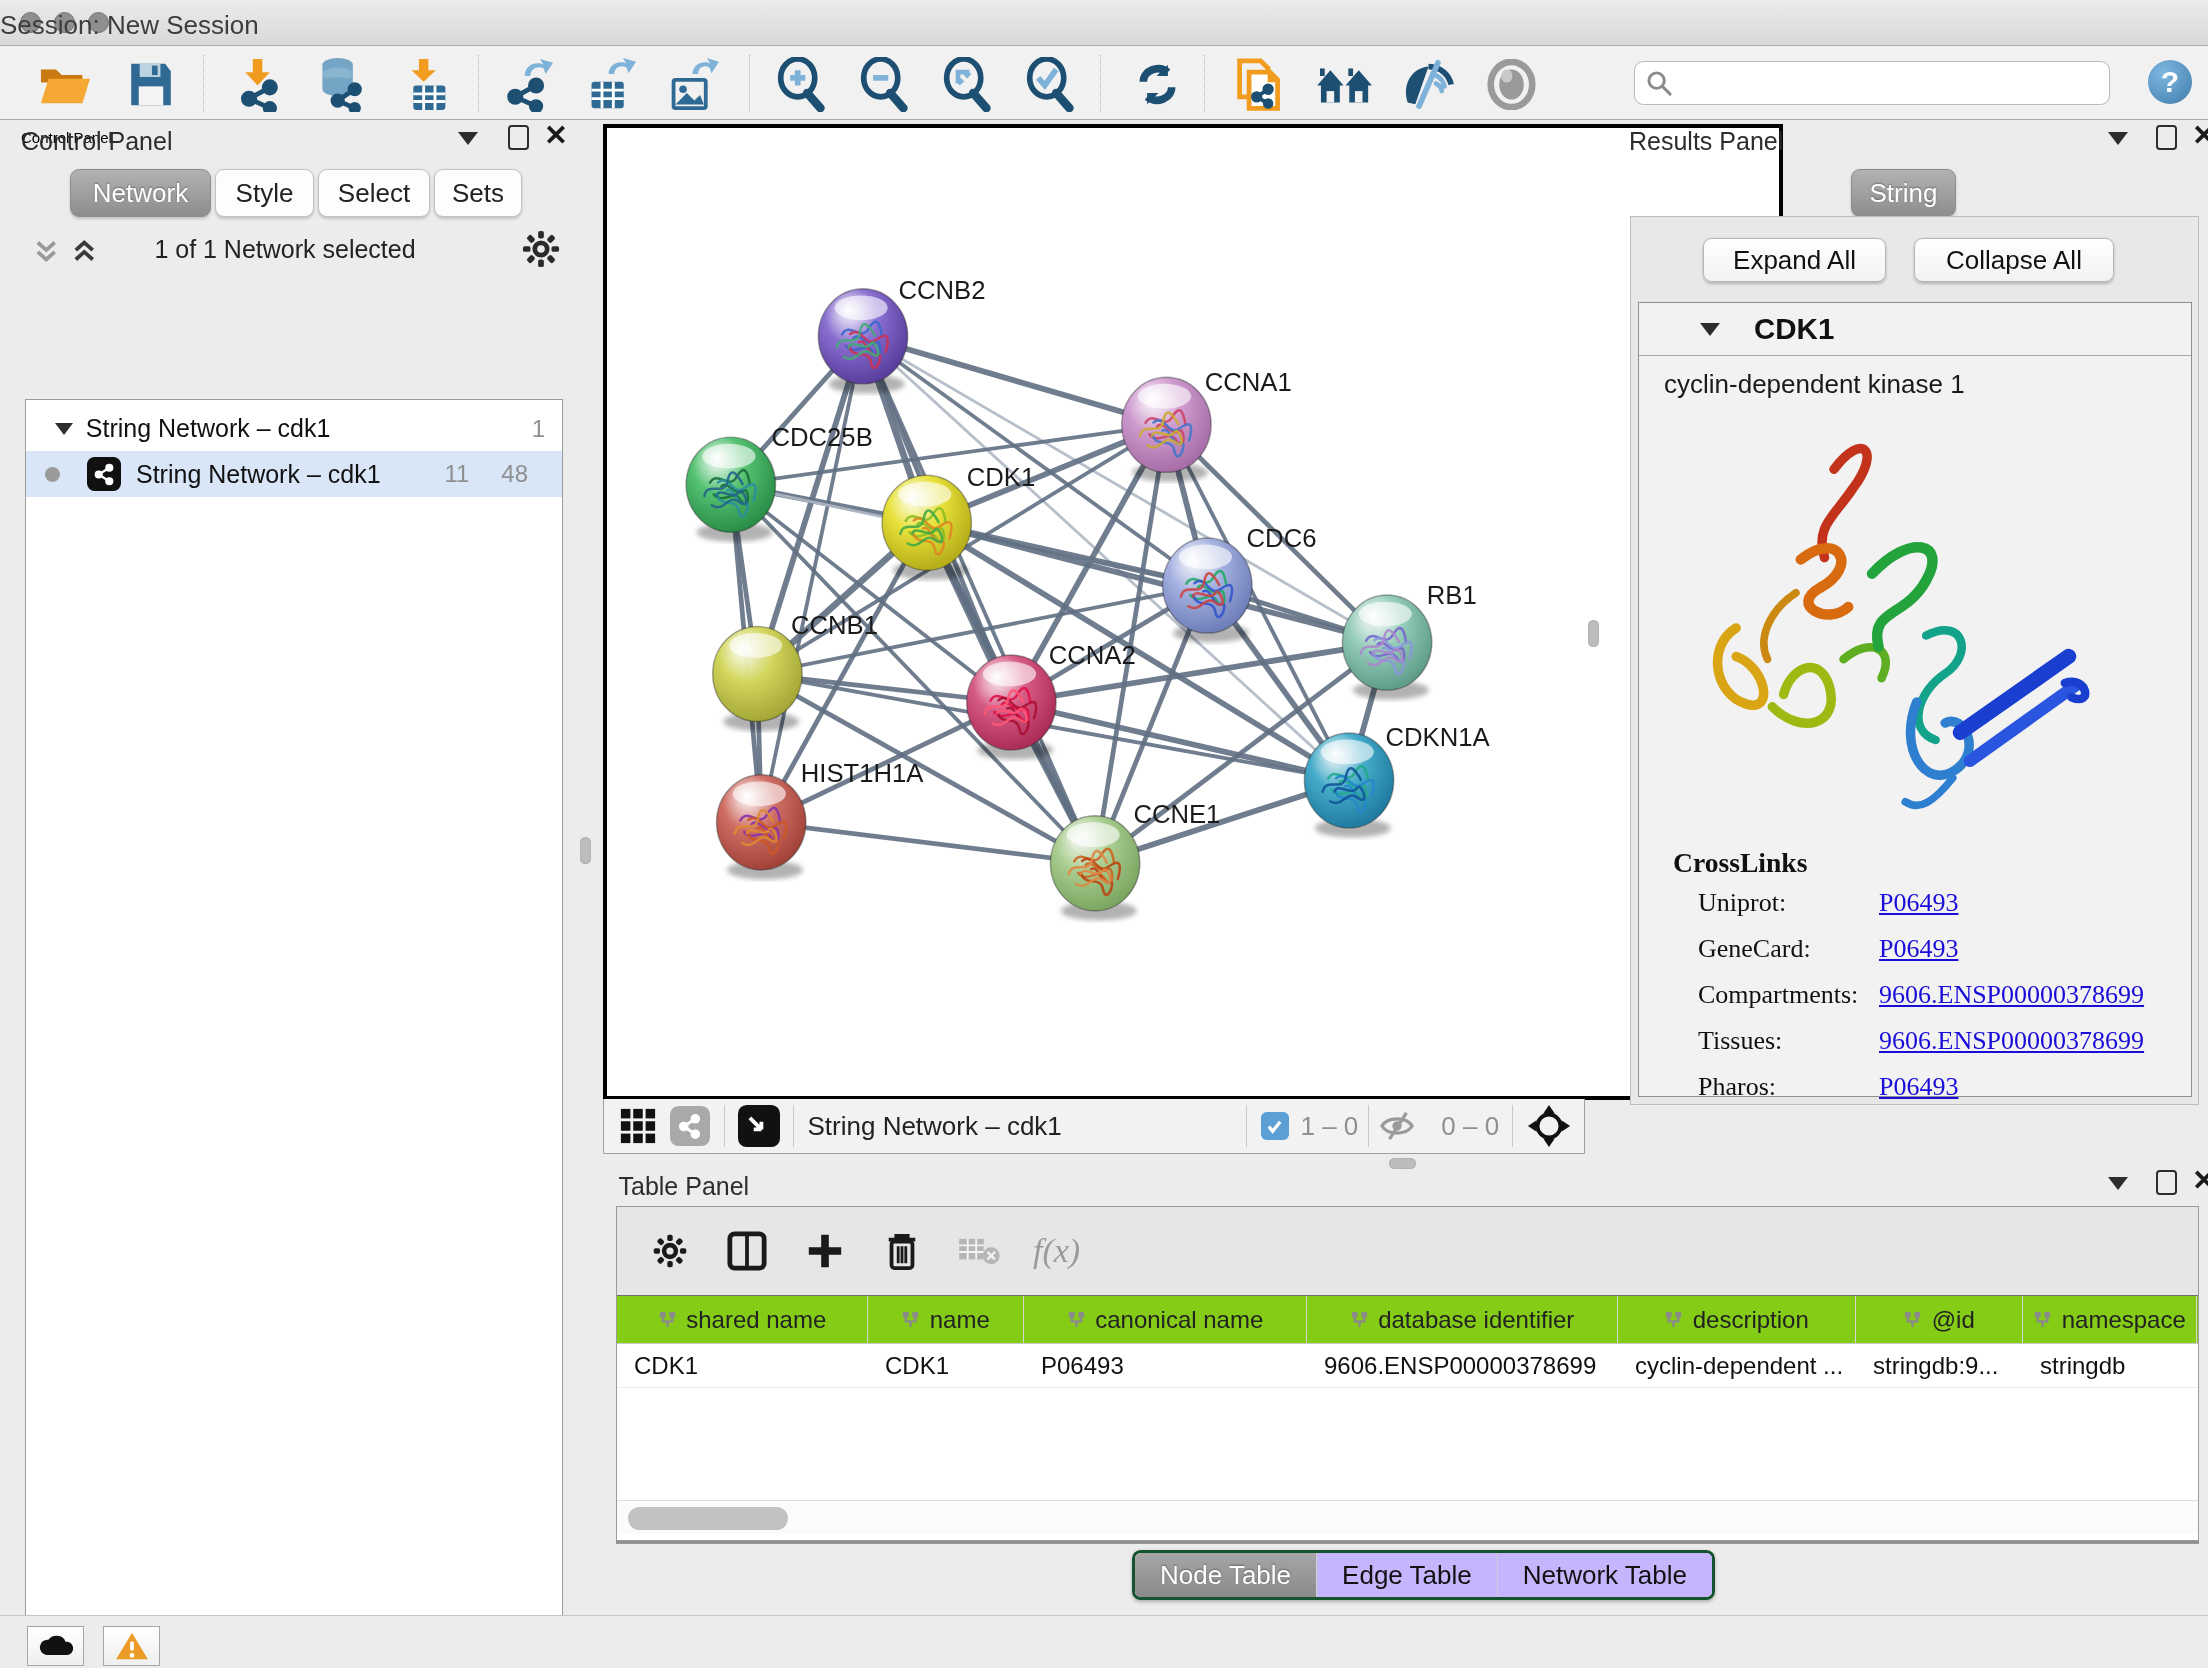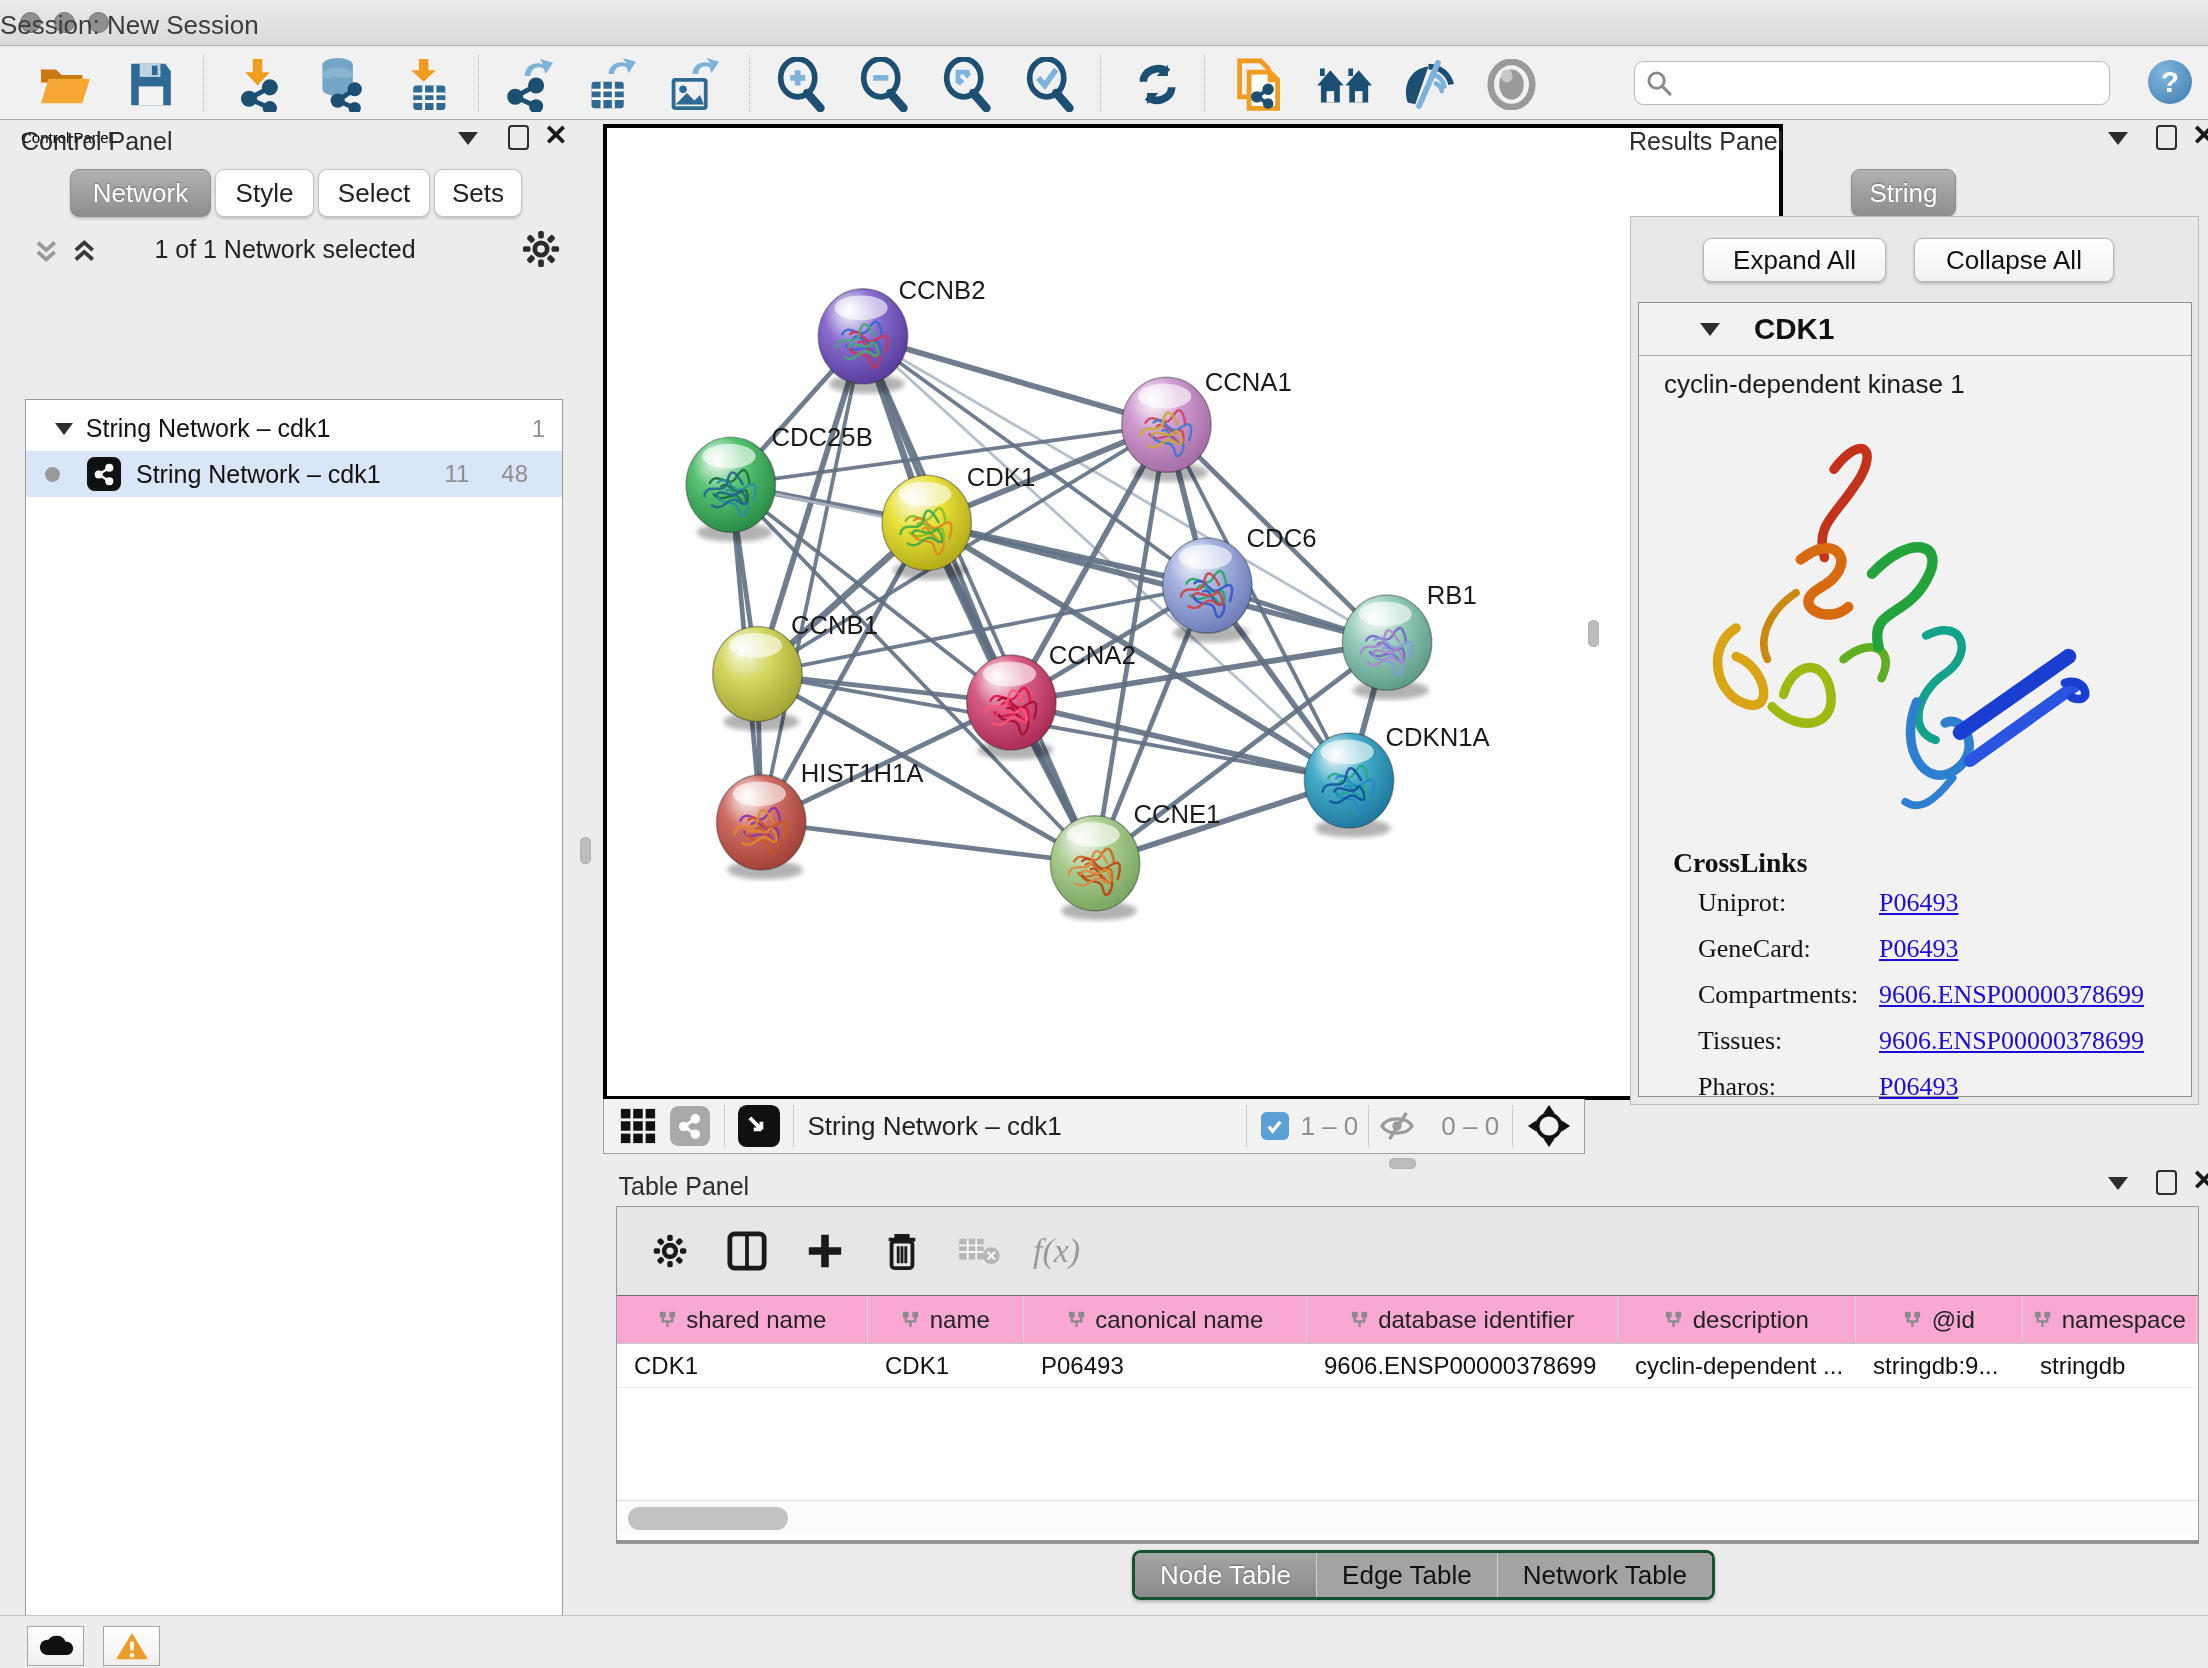--- a/index.html
+++ b/index.html
@@ -67,33 +67,33 @@
   #gene-title { font-size:29.5px; font-weight:bold; color:#111; }
   #gene-desc { font-size:26px; color:#1a1a1a; }
   .xl-heading { font-family:"Liberation Serif", serif; font-weight:bold; font-size:27.6px; color:#111; }
   .xl-label { font-family:"Liberation Serif", serif; font-size:26px; color:#111; }
   .xl-link { font-family:"Liberation Serif", serif; font-size:26px; color:#1a0dd8; text-decoration:underline; }
 
   
   #tp-box { left:616px; top:1206px; width:1583px; height:335px; background:#fff;
     border:1px solid #9a9a9a; box-shadow:0 2.9px 0 #8f8f8f; }
   #tp-toolbar { height:88px; background:#e6e6e6; display:flex; align-items:center; }
-  #tbl-header { display:flex; height:49px; background:#f9a8d4; border-top:1.9px solid #6f6f6f;
+  #tbl-header { display:flex; height:49px; background:#84cc16; border-top:1.9px solid #6f6f6f;
     border-bottom:1px solid #c9c9c9; }
   .th { display:flex; align-items:center; justify-content:center; gap:9.5px;
     border-right:1px solid #d4d4d4; font-size:24px; color:#222; overflow:hidden; white-space:nowrap; }
   #tbl-row { display:flex; height:44px; border-bottom:1px solid #eee; }
   .td { font-size:24px; color:#111; padding-left:17px; display:flex; align-items:center;
     overflow:hidden; white-space:nowrap; }
   #hscroll { left:0; top:293px; width:1581px; height:34px; background:#fbfbfb; border-top:1px solid #ddd; }
   #hthumb { left:11.4px; top:5.7px; width:160px; height:23px; background:#c2c2c2; border-radius:11.4px; }
   .bt-tabs { display:flex; border-radius:8.6px; overflow:hidden; border:3px solid #14532d;
     box-shadow:0 1.9px 3.8px rgba(0,0,0,.25); }
   .bt-tab { height:44px; display:flex; align-items:center; justify-content:center;
-    font-size:26px; background:#a3a3a3; color:#111; border-right:1px solid #cfcfcf; padding:0 25px; }
+    font-size:26px; background:#c4b5fd; color:#111; border-right:1px solid #cfcfcf; padding:0 25px; }
   .bt-tab.active { background:linear-gradient(#a6a6a6,#8a8a8a); color:#fff;
     text-shadow:0 -1px 1.9px rgba(0,0,0,.35); }
 
   
   #bottom-bar { left:0; top:1615px; width:2208px; height:53px; background:#ececec; border-top:1px solid #c6c6c6; }
   .sq-btn { width:57px; height:40px; background:linear-gradient(#ffffff,#efefef); border:1px solid #a5a5a5;
     display:flex; align-items:center; justify-content:center; }
 </style>
 </head>
 <body>

